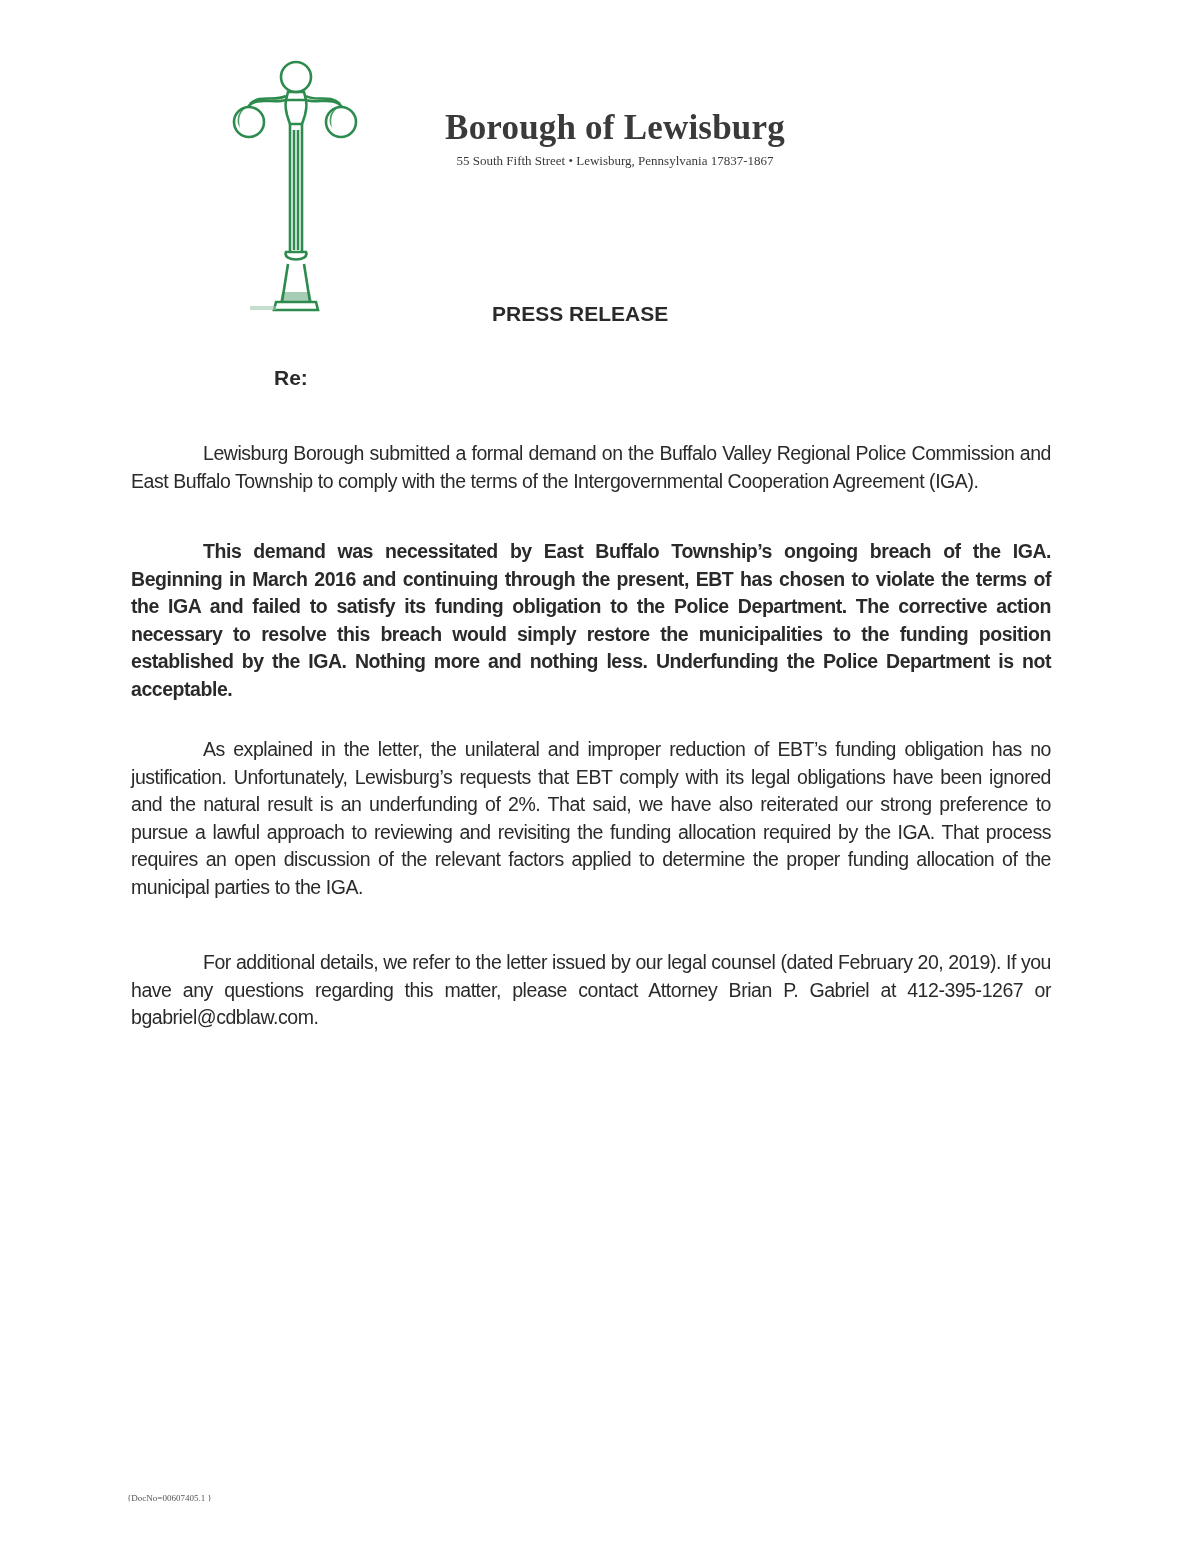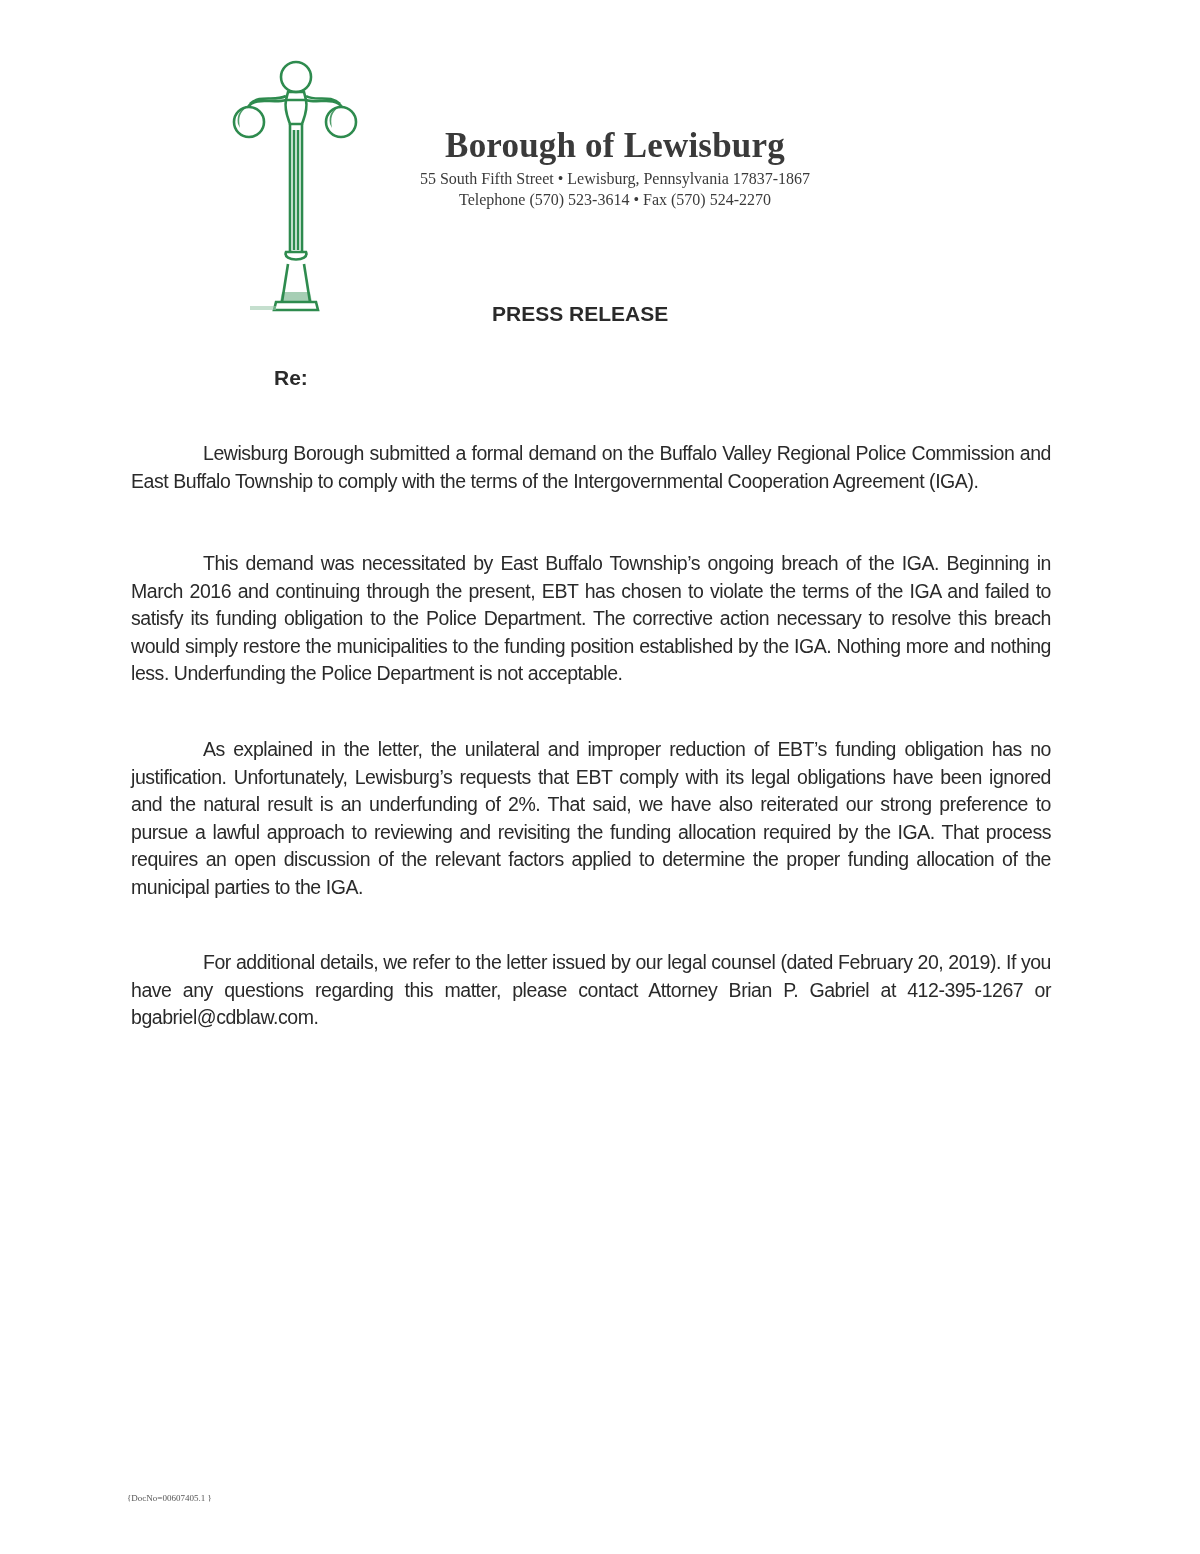--- a/index.html
+++ b/index.html
@@ -2,34 +2,34 @@
 <html><head>
 <meta charset="utf-8">
 <style>
   html, body { margin: 0; padding: 0; background: #ffffff; }
   body { width: 1200px; height: 1554px; position: relative; overflow: hidden; color: #2a2a2a; }
   .page { position: absolute; left: 0; top: 0; width: 1200px; height: 1554px; background: #fff; }
 
   .logo { position: absolute; left: 228px; top: 52px; width: 130px; height: 268px; }
 
   .letterhead { position: absolute; left: 360px; top: 106px; width: 510px; text-align: center; font-family: "Liberation Serif", "DejaVu Serif", serif; color: #333; }
-  .lh-title { font-size: 35px; font-weight: bold; line-height: 44px; letter-spacing: 0.2px; color: #3a3a3a; margin-top: 18px; }
-  .lh-line { font-size: 16px; line-height: 21px; color: #3a3a3a; }
+  .lh-title { font-size: 35px; font-weight: bold; line-height: 44px; letter-spacing: 0.2px; color: #3a3a3a; }
+  .lh-line { font-size: 13px; line-height: 21px; color: #3a3a3a; }
 
   .press { position: absolute; left: 0; width: 1180px; top: 302px; text-align: center; font-family: "Liberation Sans", "DejaVu Sans", sans-serif; font-weight: bold; font-size: 21px; color: #2a2a2a; padding-left: 0; }
   .press span { position: absolute; left: 492px; }
 
   .re { position: absolute; left: 274px; top: 358px; font-family: "Liberation Sans", "DejaVu Sans", sans-serif; font-weight: bold; font-size: 21px; line-height: 27px; color: #2a2a2a; }
   .re-label { position: absolute; left: 0; top: 6px; }
   .re-subject { position: absolute; left: 70px; top: 0; width: 600px; white-space: nowrap; }
 
   .body { position: absolute; left: 131px; width: 920px; font-family: "Liberation Sans", "DejaVu Sans", sans-serif; font-size: 19.5px; line-height: 27.5px; color: #2a2a2a; text-align: justify; letter-spacing: -0.45px; }
   .body p { margin: 0; text-indent: 72px; }
   .p1 { top: 440px; }
-  .p2 { top: 550px; }
+  .p2 { top: 538px; font-weight: bold; }
   .p3 { top: 736px; }
   .p4 { top: 949px; }
   .link { color: #2a2a2a; }
 
   .footer { position: absolute; left: 127px; top: 1493px; font-family: Liberation Serif, serif; font-size: 9px; color: #555; }
 </style>
 </head>
 <body>
 
 <div class="page">
@@ -69,21 +69,20 @@
       <path d="M102 72 C 100 62, 106 56, 110 56 C 104 60, 102 66, 104 76 Z"></path>
     </g>
     <g fill="#9fc9ad" opacity="0.6">
       <rect x="22" y="254" width="26" height="4"></rect>
     </g>
   </svg>
 
   <div class="letterhead">
     <div class="lh-title">Borough of Lewisburg</div>
     <div class="lh-line">55 South Fifth Street • Lewisburg, Pennsylvania 17837-1867</div>
-    <div class="lh-line">Telephone (570) 523-3614 • Fax (570) 524-2270</div>
   </div>
 
   <div class="press">
     <span>PRESS RELEASE</span>
   </div>
 
   <div class="re">
     <div class="re-label">Re:</div>
     <div class="re-subject">
     </div>

